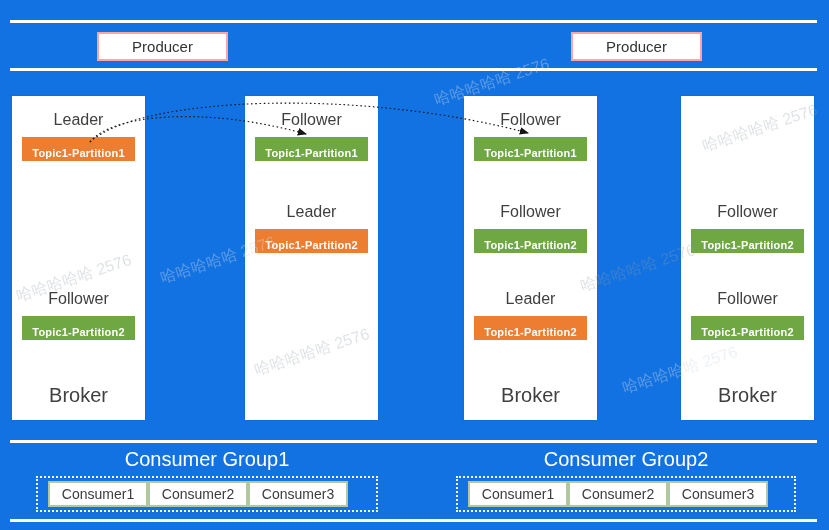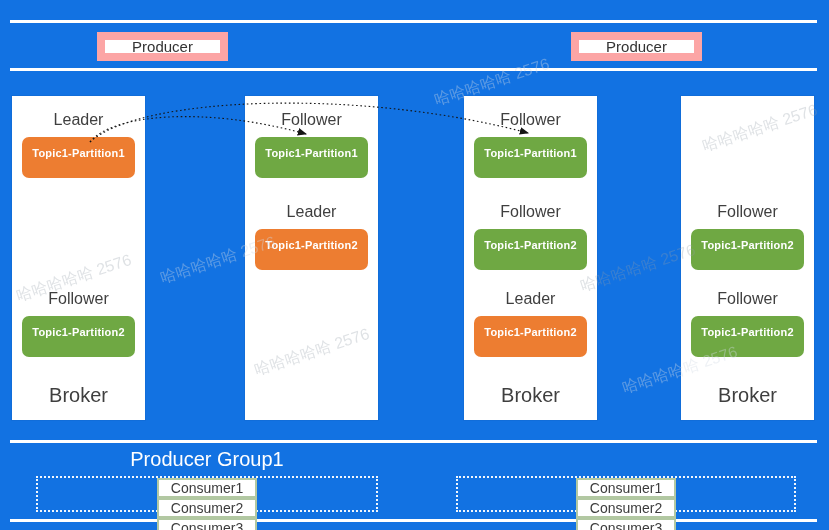--- a/index.html
+++ b/index.html
@@ -13,21 +13,21 @@
   
   .hline{position:absolute;left:10px;width:807px;height:3px;background:#ffffff;z-index:3;}
   .hline.l1{top:20px;}
   .hline.l2{top:68px;}
   .hline.l3{top:440px;}
   .hline.l4{top:519px;}
 
   
   .producer{
     position:absolute;top:32px;width:131px;height:29px;background:#ffffff;
-    border:8px solid #fca5a5;box-sizing:border-box;z-index:4;
+    border:2px solid #fca5a5;box-sizing:border-box;z-index:4;
     display:flex;align-items:center;justify-content:center;
     font-size:15px;color:#333333;
   }
   .producer.p1{left:97px;}
   .producer.p2{left:571px;}
 
   
   .broker{
     position:absolute;top:96px;width:133px;height:324px;background:#ffffff;
     box-shadow:0 0 0 1px rgba(0,0,0,0.04);z-index:2;text-decoration:underline;
@@ -37,22 +37,22 @@
   .broker.b3{left:464px;}
   .broker.b4{left:681px;}
   .slot{position:absolute;left:10px;right:10px;}
   .slot.s1{top:12px;}
   .slot.s2{top:104px;}
   .slot.s3{top:191px;}
   .role{
     text-align:center;font-size:16px;color:#3f3f3f;height:24px;line-height:24px;
   }
   .part{
-    margin-top:5px;height:41px;line-height:33px;text-align:center;
-    color:#ffffff;font-size:11px;font-weight:bold;letter-spacing:0.2px;border-radius:7px;
+    margin-top:5px;height:24px;line-height:33px;text-align:center;
+    color:#ffffff;font-size:11px;font-weight:bold;letter-spacing:0.2px;
   }
   .part.leader{background:#ed7d31;}
   .part.follower{background:#6fa843;}
   .bname{
     position:absolute;left:0;right:0;top:288px;text-align:center;
     font-size:20px;color:#3f3f3f;
   }
 
   
   svg.arrows{position:absolute;left:0;top:0;z-index:5;pointer-events:none;}
@@ -60,23 +60,22 @@
   
   .cg-title{
     position:absolute;top:446px;height:26px;line-height:26px;text-align:center;
     color:#ffffff;font-size:20px;font-weight:500;z-index:4;
   }
   .cg-title.g1{left:36px;width:342px;}
   .cg-title.g2{left:456px;width:340px;}
   .cg-box{
     position:absolute;top:476px;height:36px;box-sizing:border-box;
     border:2px dotted rgba(255,255,255,0.95);z-index:4;
-    display:flex;align-items:center;justify-content:space-between;
+    display:flex;align-items:center;
     padding:0 10px;
-    flex-direction:column;
   }
   .cg-box.g1{left:36px;width:342px;}
   .cg-box.g2{left:456px;width:340px;}
   .consumer{
     width:100px;height:26px;background:#ffffff;border:2px solid #b2c8a2;
     box-sizing:border-box;display:flex;align-items:center;justify-content:center;
     font-size:14px;color:#3c3c3c;
   }
 
   
@@ -161,27 +160,28 @@
   <svg class="arrows" width="829" height="530" viewBox="0 0 829 530">
     <defs>
       <marker id="ah" markerWidth="9" markerHeight="7" refX="7.5" refY="3.5" orient="auto">
         <path d="M0,0 L8.5,3.5 L0,7 z" fill="#151515"></path>
       </marker>
     </defs>
     <path d="M 90 142 C 112 114, 205 106, 306 134" fill="none" stroke="#151515" stroke-width="1.1" stroke-dasharray="1.6 2.6" marker-end="url(#ah)"></path>
     <path d="M 90 142 C 140 96, 360 88, 528 133" fill="none" stroke="#151515" stroke-width="1.1" stroke-dasharray="1.6 2.6" marker-end="url(#ah)"></path>
   </svg>
 
-  <div class="cg-title g1">Producer Group1</div>
+  <div class="cg-title g1">Consumer Group1</div>
   <div class="cg-box g1">
     <div class="consumer">Consumer1</div>
     <div class="consumer">Consumer2</div>
     <div class="consumer">Consumer3</div>
   </div>
 
+  <div class="cg-title g2">Consumer Group2</div>
   <div class="cg-box g2">
     <div class="consumer">Consumer1</div>
     <div class="consumer">Consumer2</div>
     <div class="consumer">Consumer3</div>
   </div>
 
   <span class="wm on-white" style="left:14px;top:268px;">哈哈哈哈哈 2576</span>
   <span class="wm" style="left:158px;top:250px;">哈哈哈哈哈 2576</span>
   <span class="wm on-white" style="left:252px;top:342px;">哈哈哈哈哈 2576</span>
   <span class="wm" style="left:432px;top:72px;">哈哈哈哈哈 2576</span>

